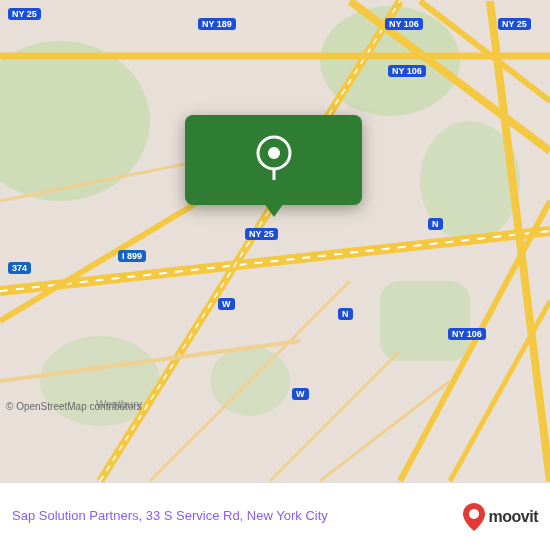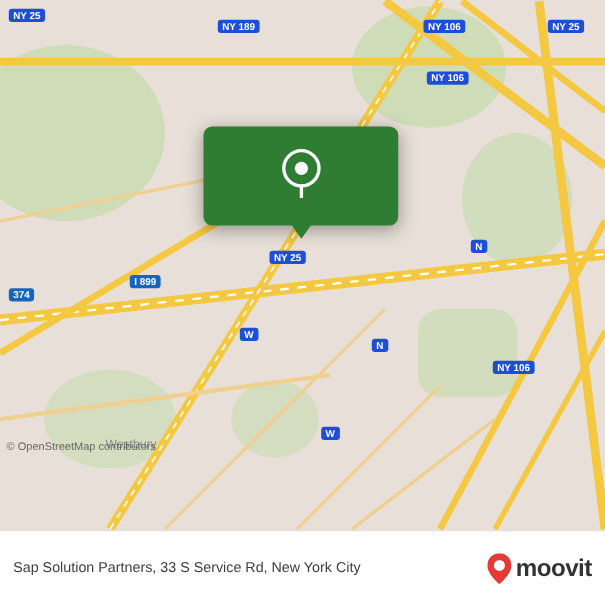--- a/index.html
+++ b/index.html
@@ -123,34 +123,34 @@
 
     .bottom-content {
       flex: 1;
       display: flex;
       flex-direction: column;
       justify-content: center;
     }
 
     .location-text {
       font-size: 13px;
-      color: #404040;
+      color: #8b5cf6;
       font-weight: 400;
       line-height: 1.4;
     }
 
     .moovit-logo {
       display: flex;
       align-items: center;
       gap: 4px;
       flex-shrink: 0;
     }
 
     .moovit-text {
-      font-size: 22px;
+      font-size: 16px;
       font-weight: bold;
       color: #333;
       letter-spacing: -0.5px;
     }
 
     
     .road-svg {
       position: absolute;
       top: 0;
       left: 0;

